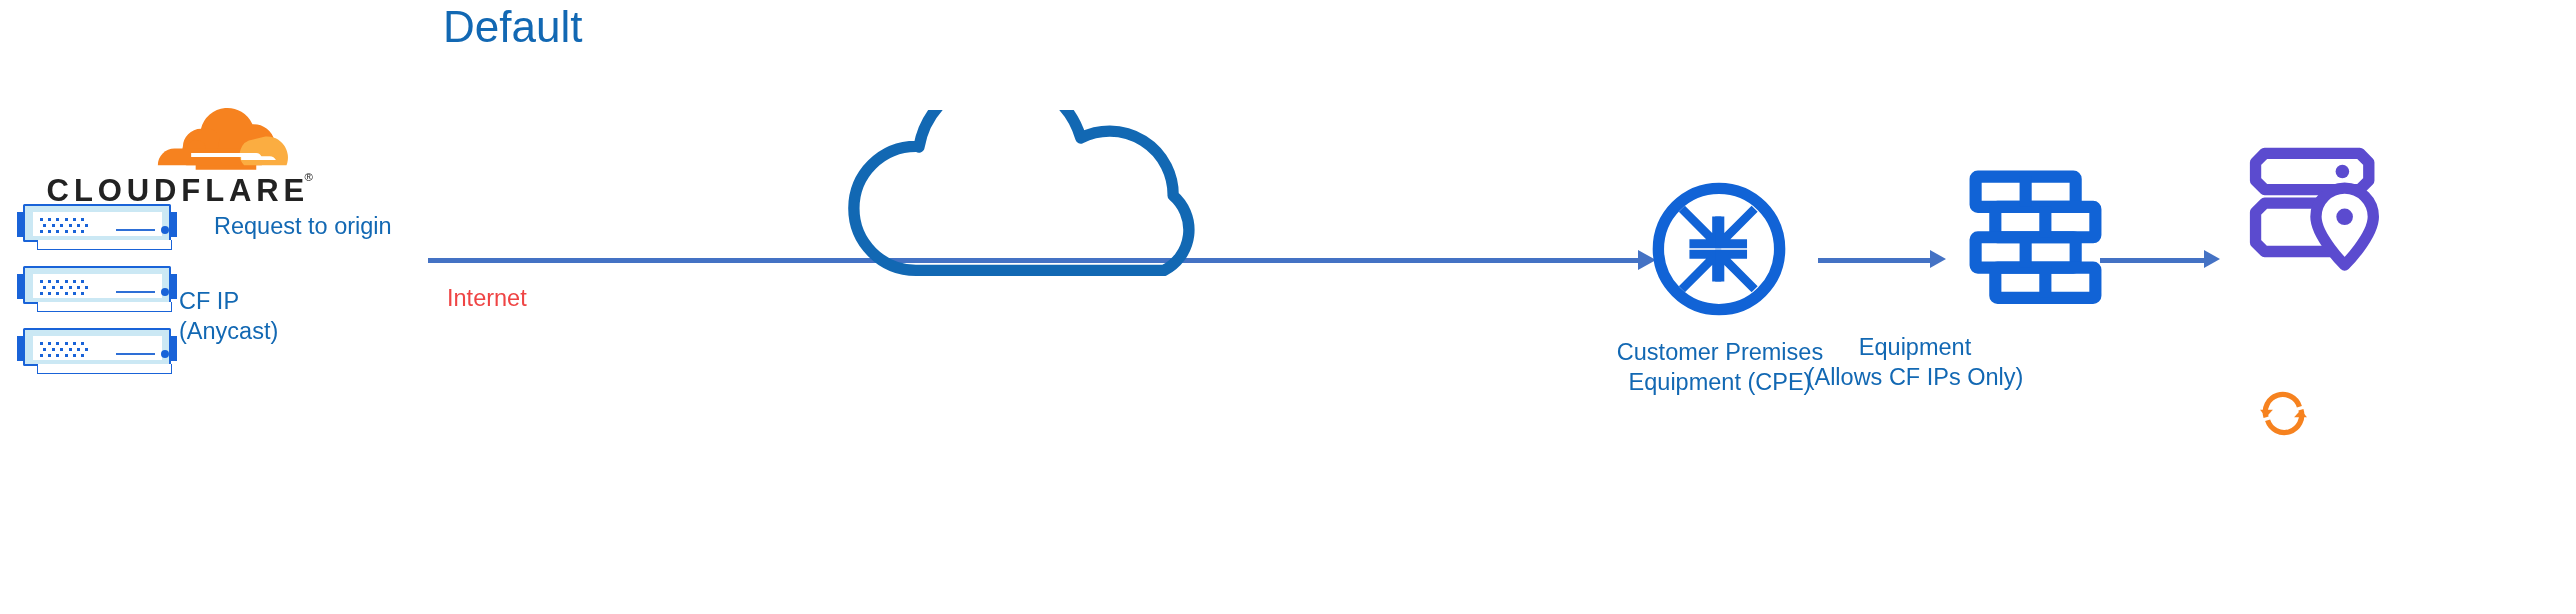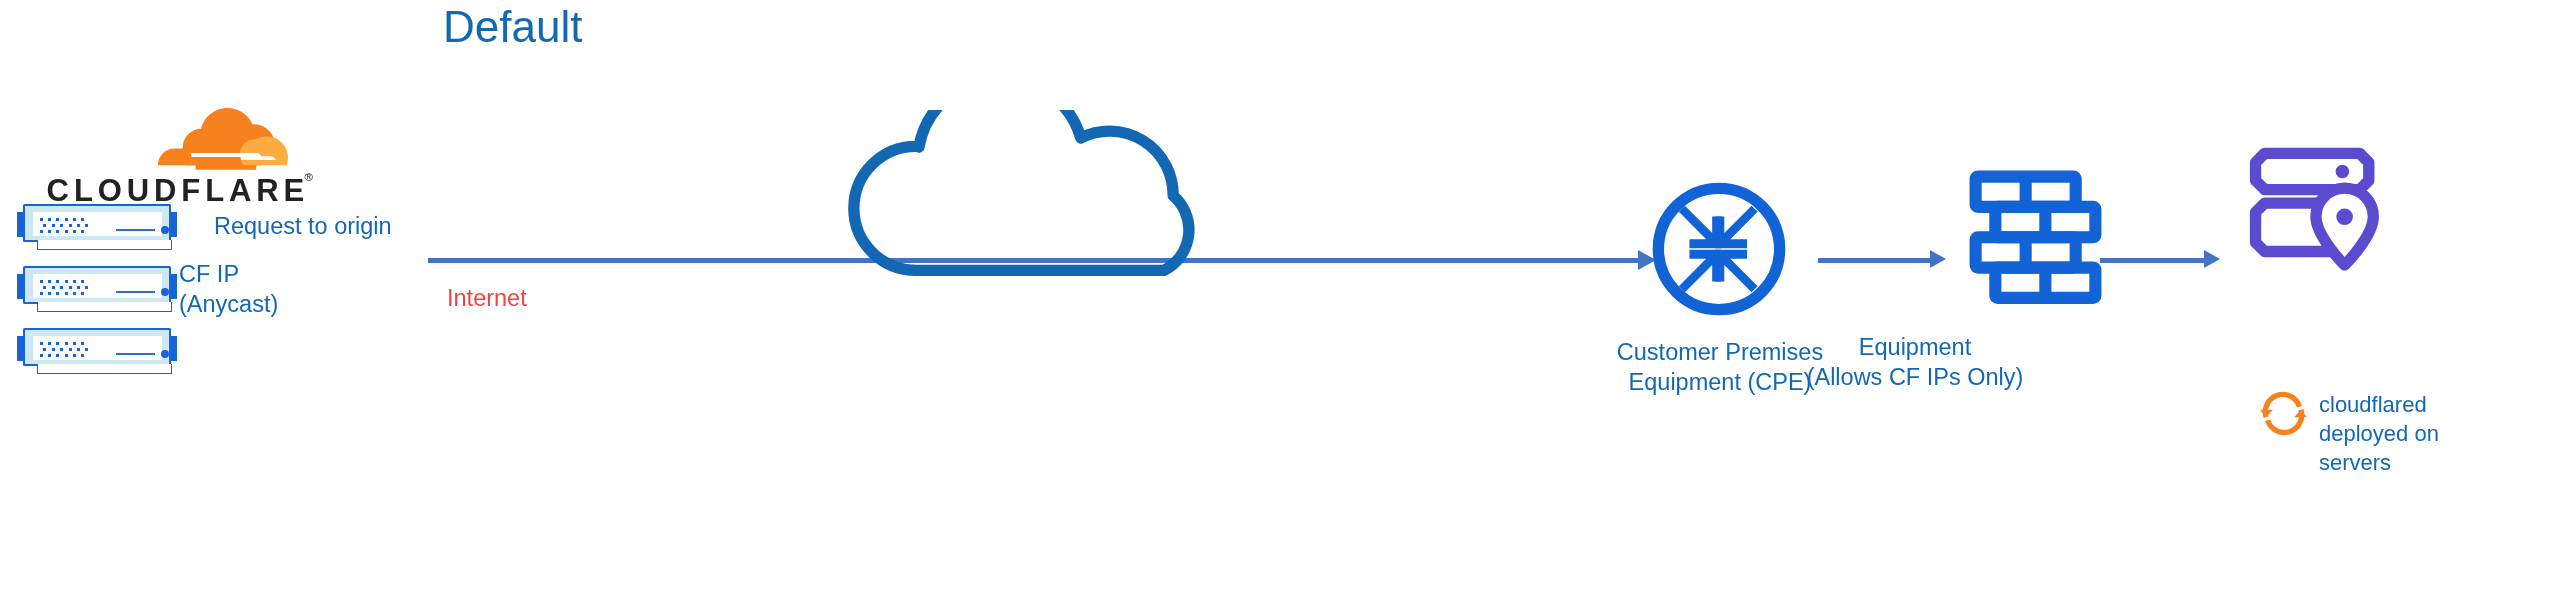--- a/index.html
+++ b/index.html
@@ -109,21 +109,21 @@
   }
 
   
   .blue-label {
     color: #1268B3;
     font-size: 23.5px;
     line-height: 29.5px;
     white-space: pre-line;
   }
   #label-request-to-origin { left: 214px; top: 213px; font-size: 23.5px; color:#1268B3; white-space: nowrap;}
-  #label-cf-ip { left: 179px; top: 260px; }
+  #label-cf-ip { left: 179px; top: 287px; }
   #label-internet { left: 447px; top: 285px; font-size: 23.5px; color: #ef4444; }
   #label-cpe { left: 1561px; top: 338px; text-align: center; width: 318px; }
   #label-firewall { left: 1756px; top: 333px; text-align: center; width: 318px; }
   #label-origin { left: 2221px; top: 335px; width: 272px; }
   #label-cloudflared { left: 2319px; top: 390px; font-size: 22px; line-height: 29px; }
 
   
   #flow-line {
     left: 428px; top: 258px;
     width: 1218px; height: 4.5px;
@@ -342,18 +342,15 @@
   </div>
 
   <div class="abs" id="cloudflared-icon">
     <svg width="53" height="53" viewBox="0 0 70 70">
       <path d="M12 40 a23 23 0 0 1 44 -14" fill="none" stroke="#F6821F" stroke-width="7" stroke-linecap="butt"></path>
       <path d="M58 30 a23 23 0 0 1 -44 14" fill="none" stroke="#F6821F" stroke-width="7" stroke-linecap="butt"></path>
       <path d="M12 40 L4 30 L21 30 Z" fill="#F6821F"></path>
       <path d="M58 30 L66 40 L49 40 Z" fill="#F6821F"></path>
     </svg>
   </div>
-  <div class="abs blue-label" id="label-cloudflared">cloudflared
-deployed on
-servers</div>
 
 </div>
 
 
 </body></html>

